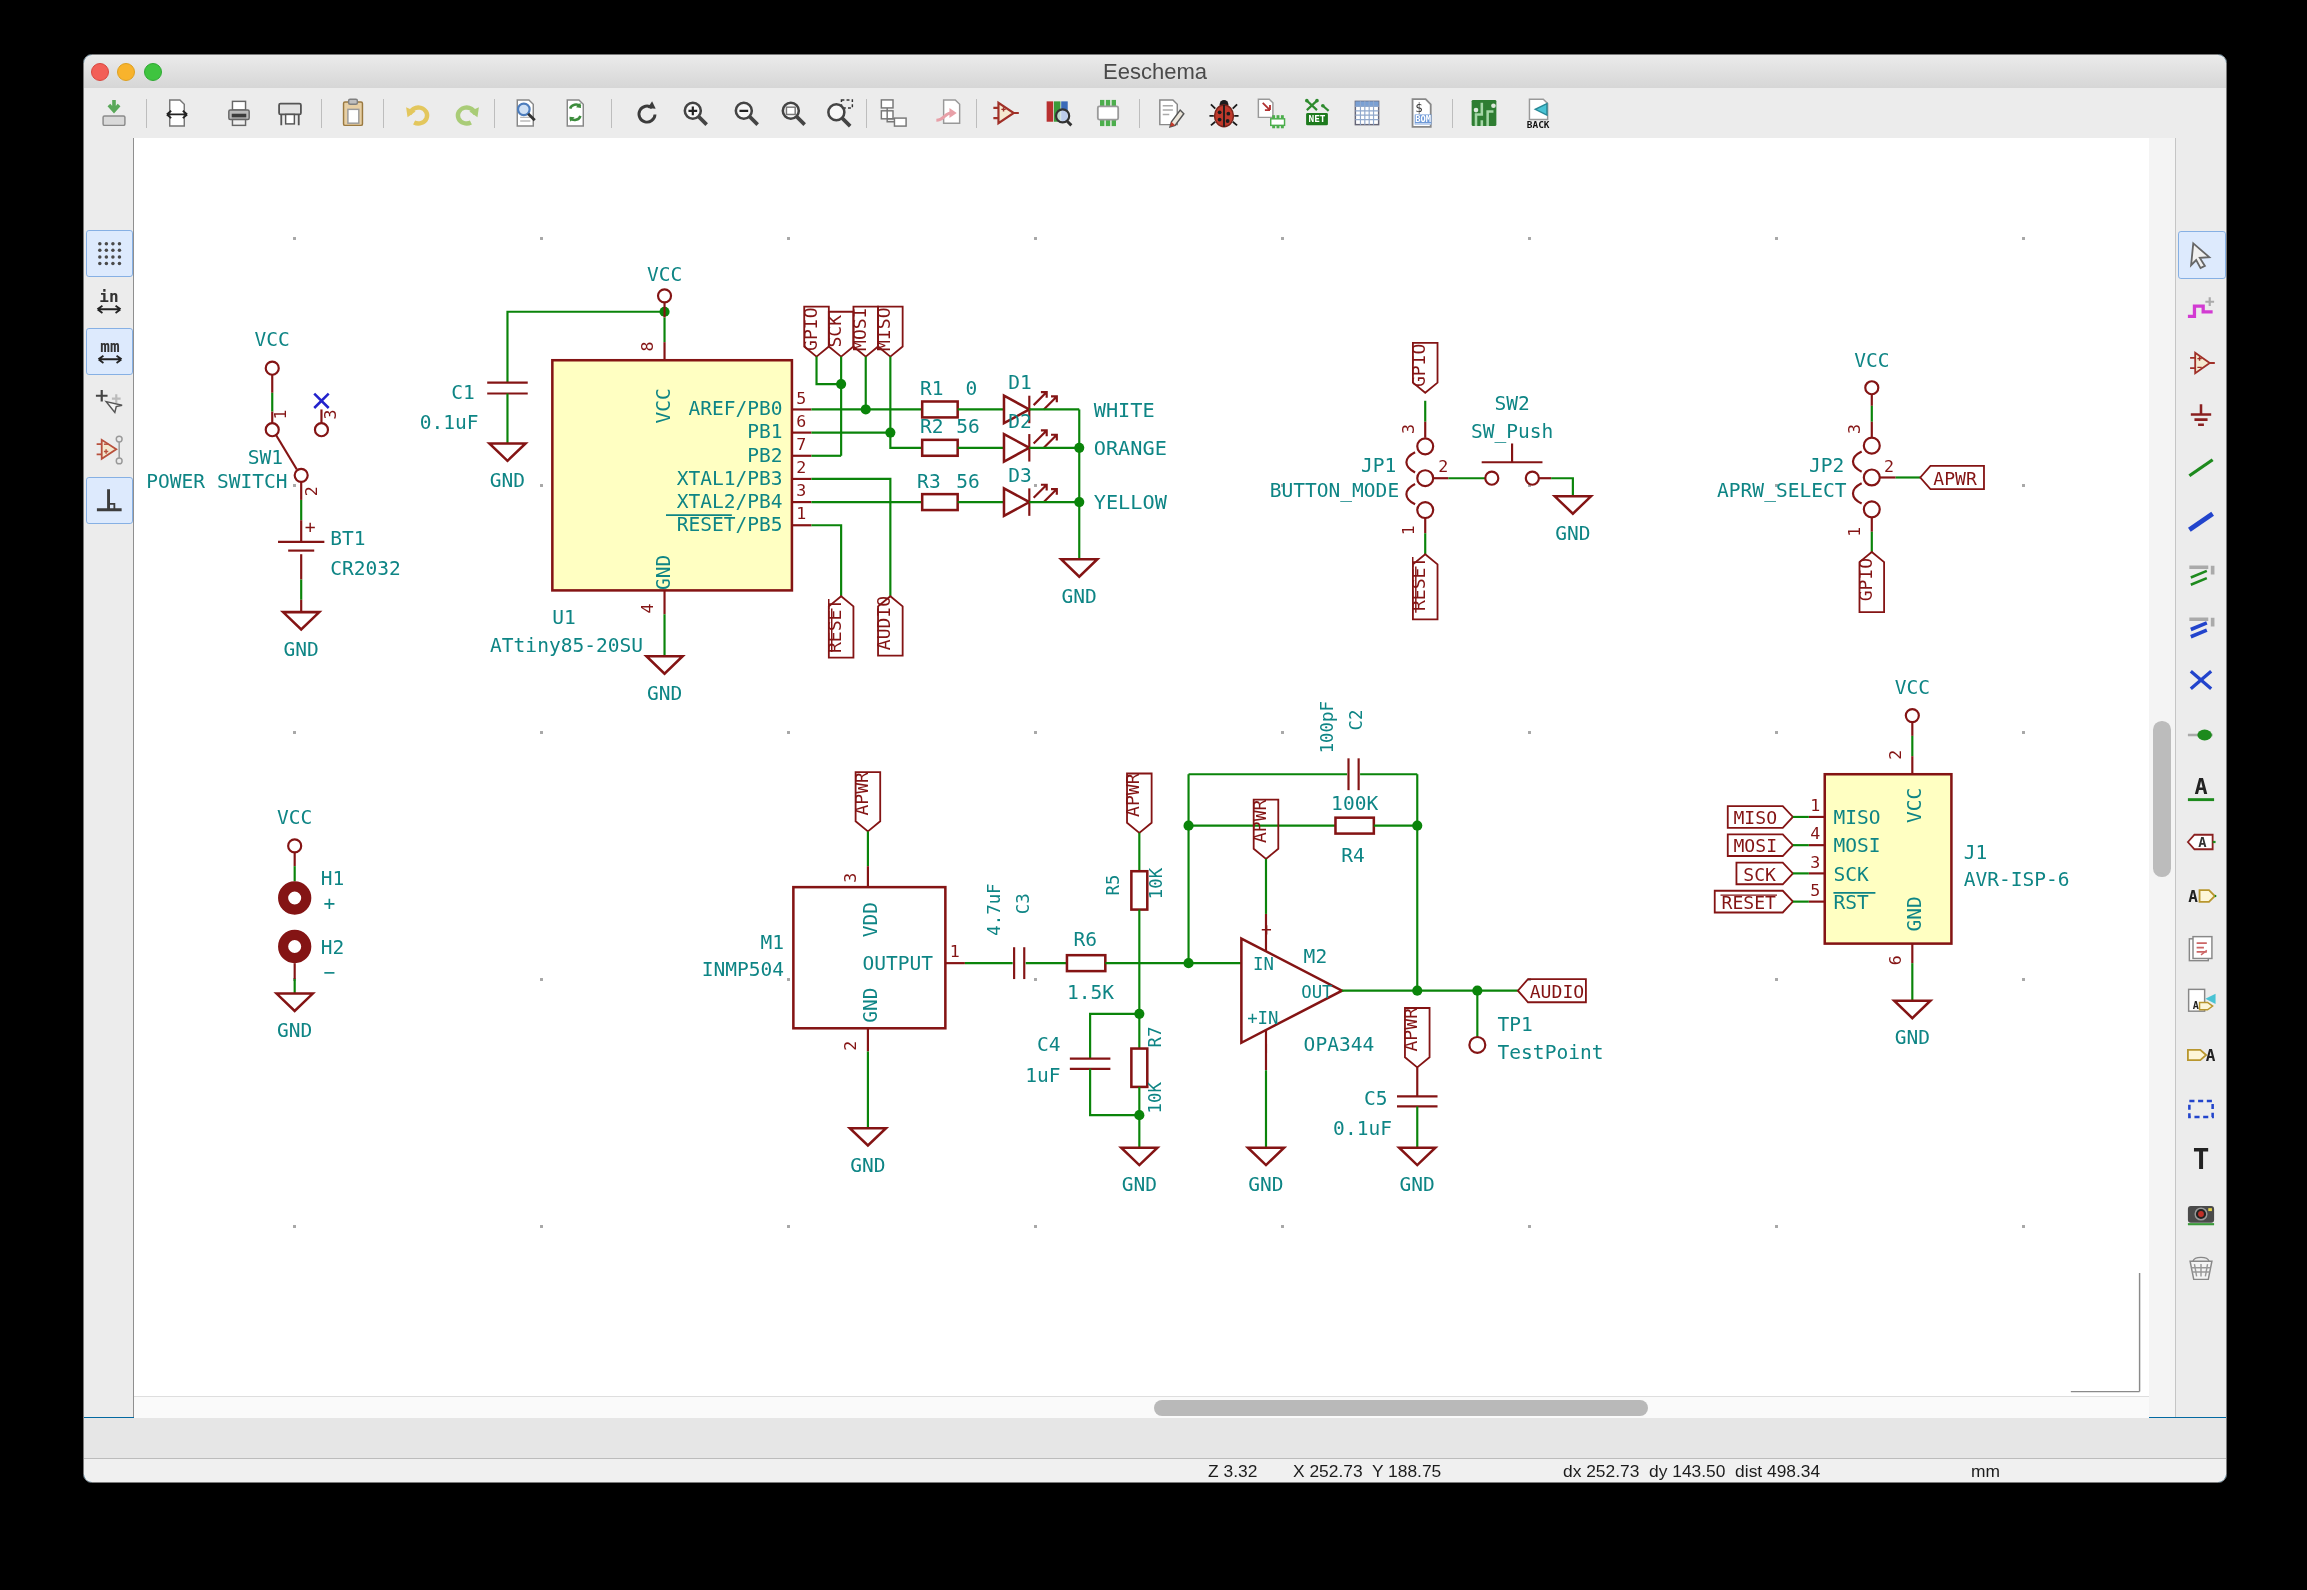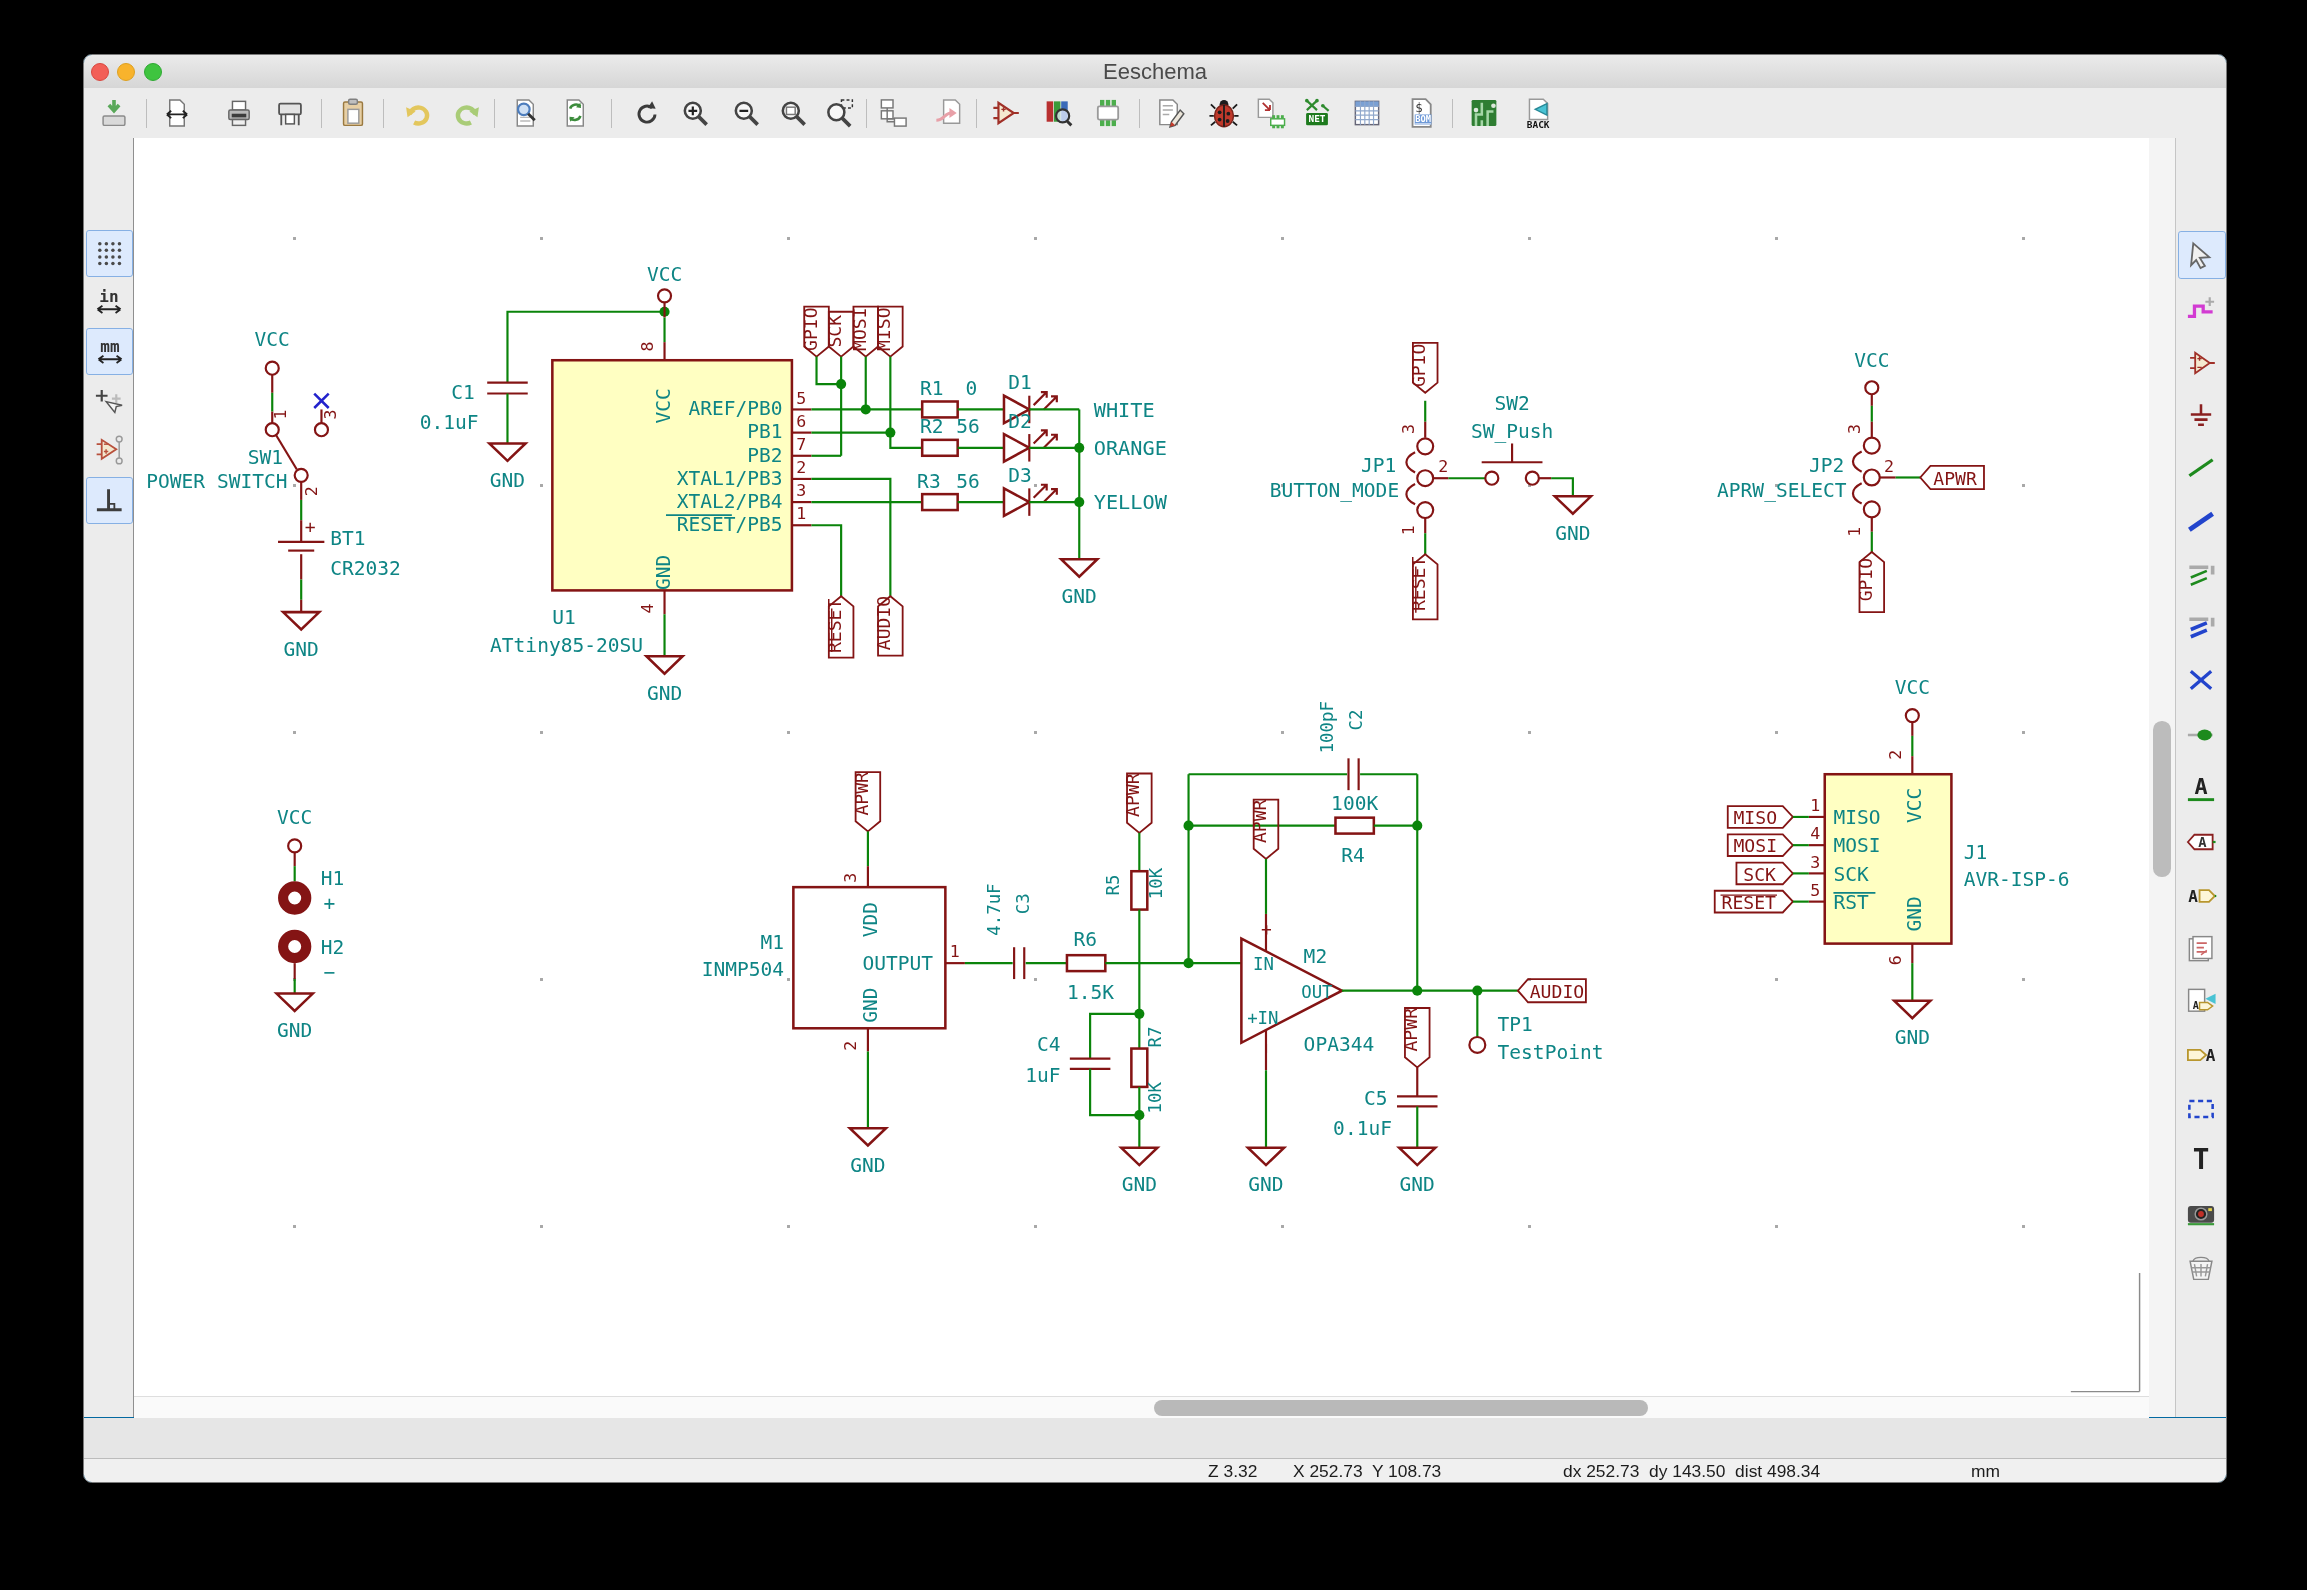--- a/index.html
+++ b/index.html
@@ -922,18 +922,18 @@
           <path d="M7 14h30l-5 25H12z" fill="#f4f4f4" stroke="#888" stroke-width="2"></path>
           <path d="M11 14c2-7 20-7 22 0" fill="none" stroke="#888" stroke-width="2"></path>
           <path d="M13 18l3 17M22 18v17M31 18l-3 17M9 23h26M10 29h24" stroke="#999" stroke-width="2"></path>
         </svg>
       </div>
   </div>
 
   <div class="gap"></div>
   <div class="statusbar">
     <span style="left:1124px">Z 3.32</span>
-    <span style="left:1209px">X 252.73  Y 108.73</span>
+    <span style="left:1209px">X 252.73  Y 188.75</span>
     <span style="left:1479px">dx 252.73  dy 143.50  dist 498.34</span>
     <span style="left:1887px">mm</span>
   </div>
 </div>
 
 
 </body></html>

